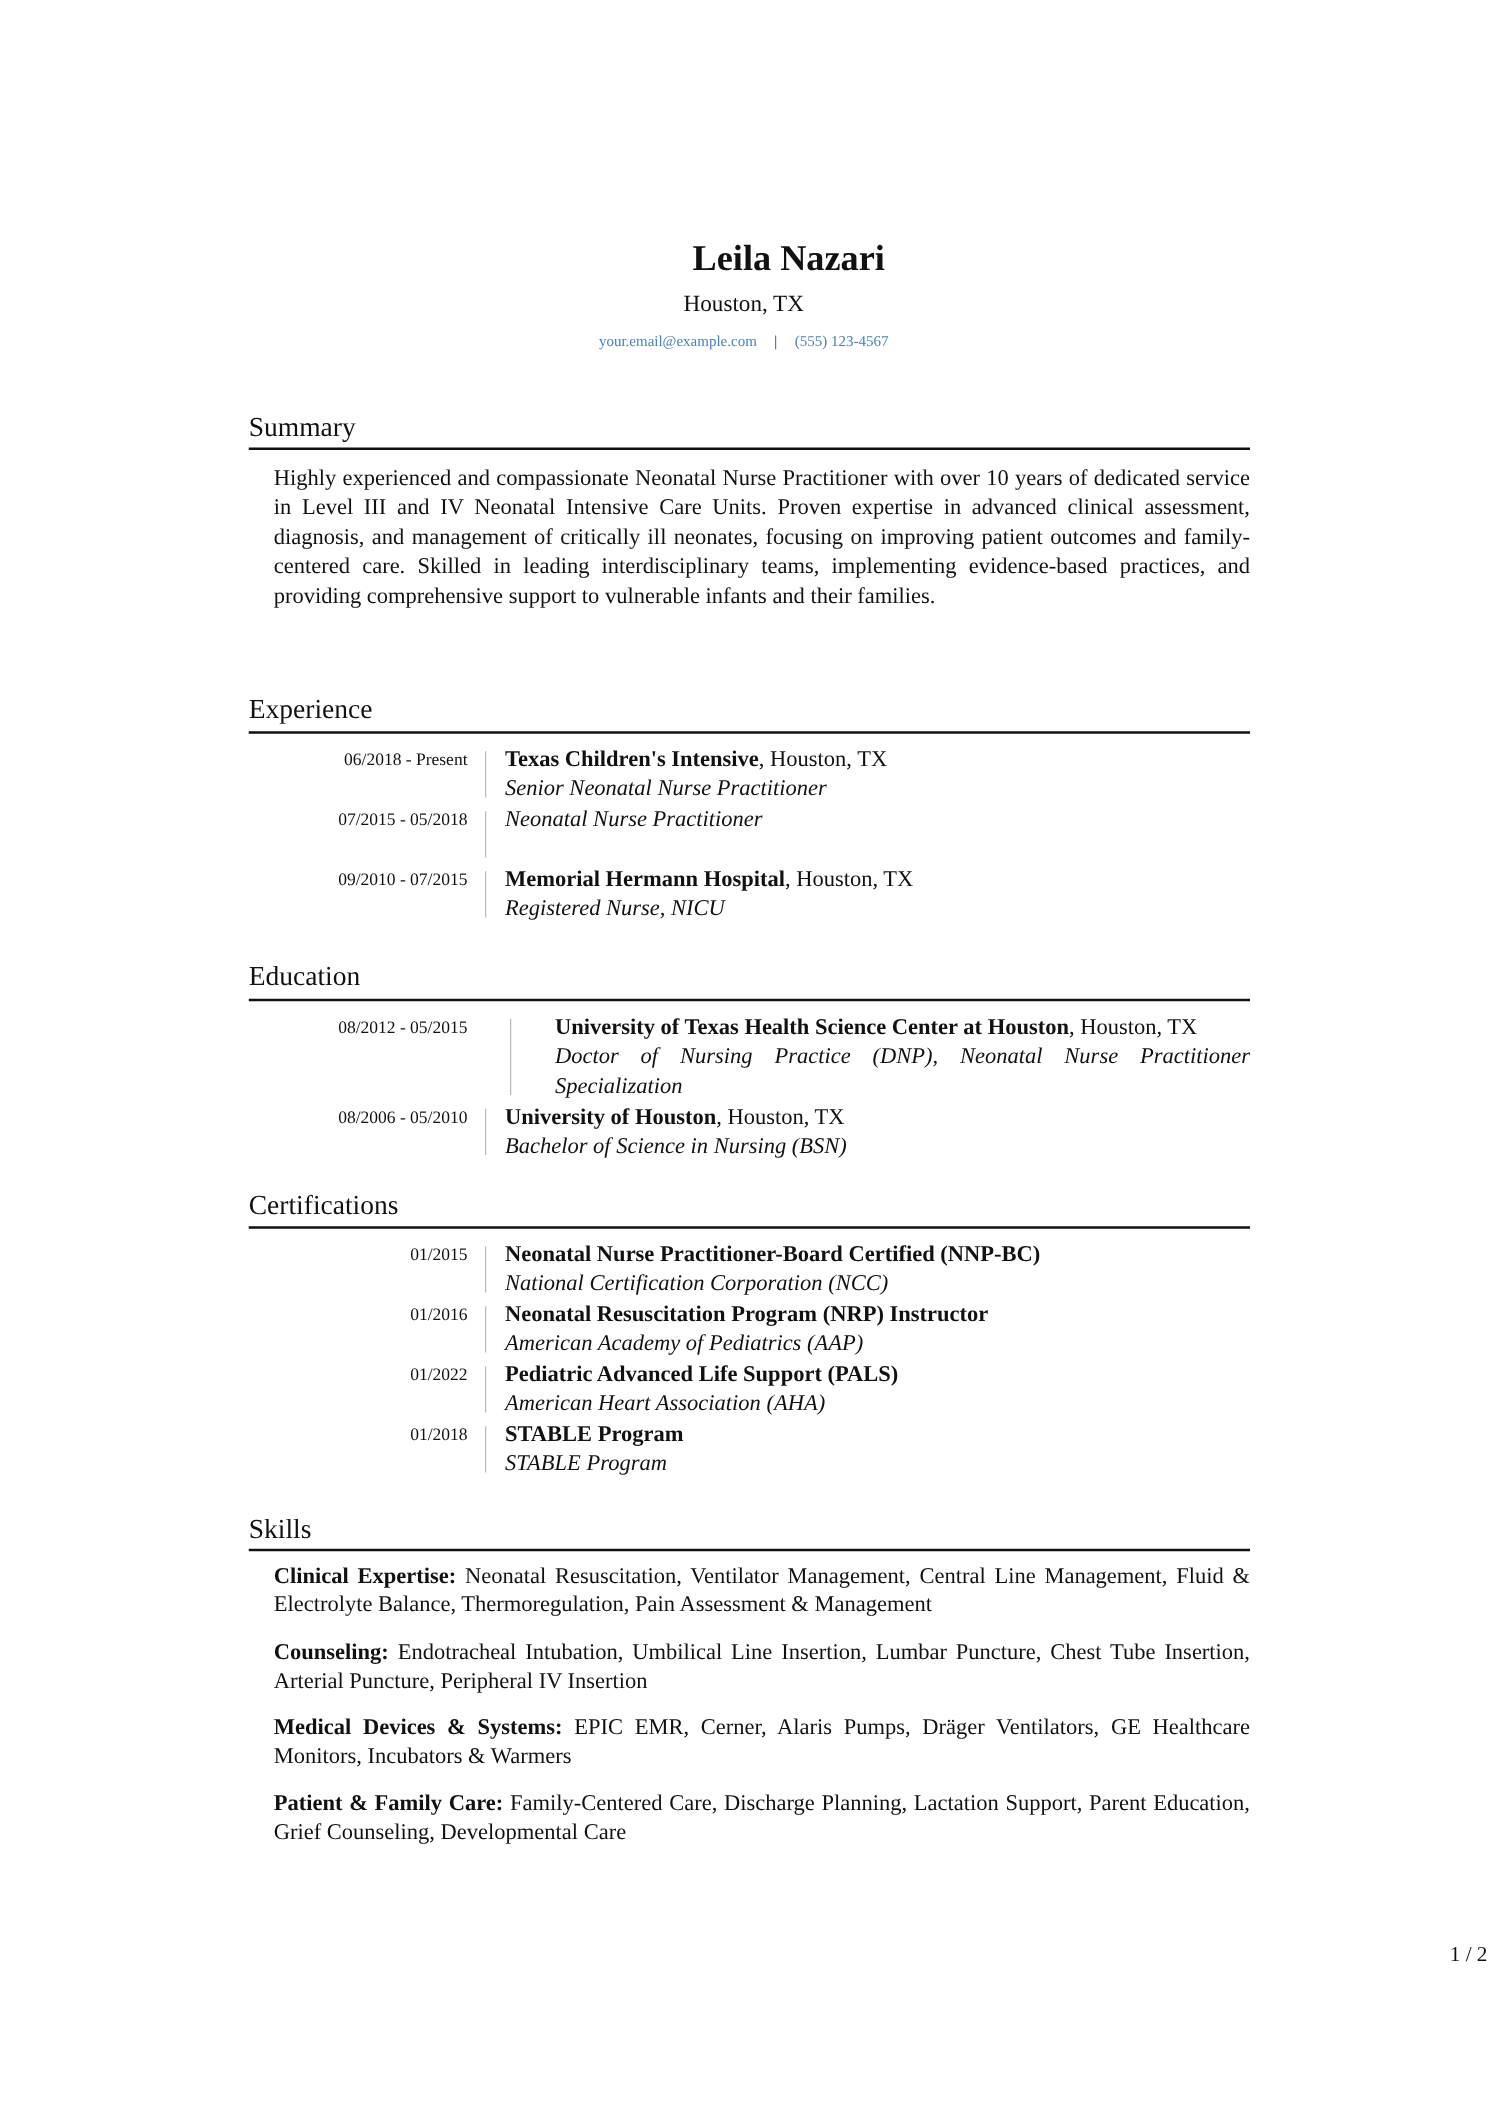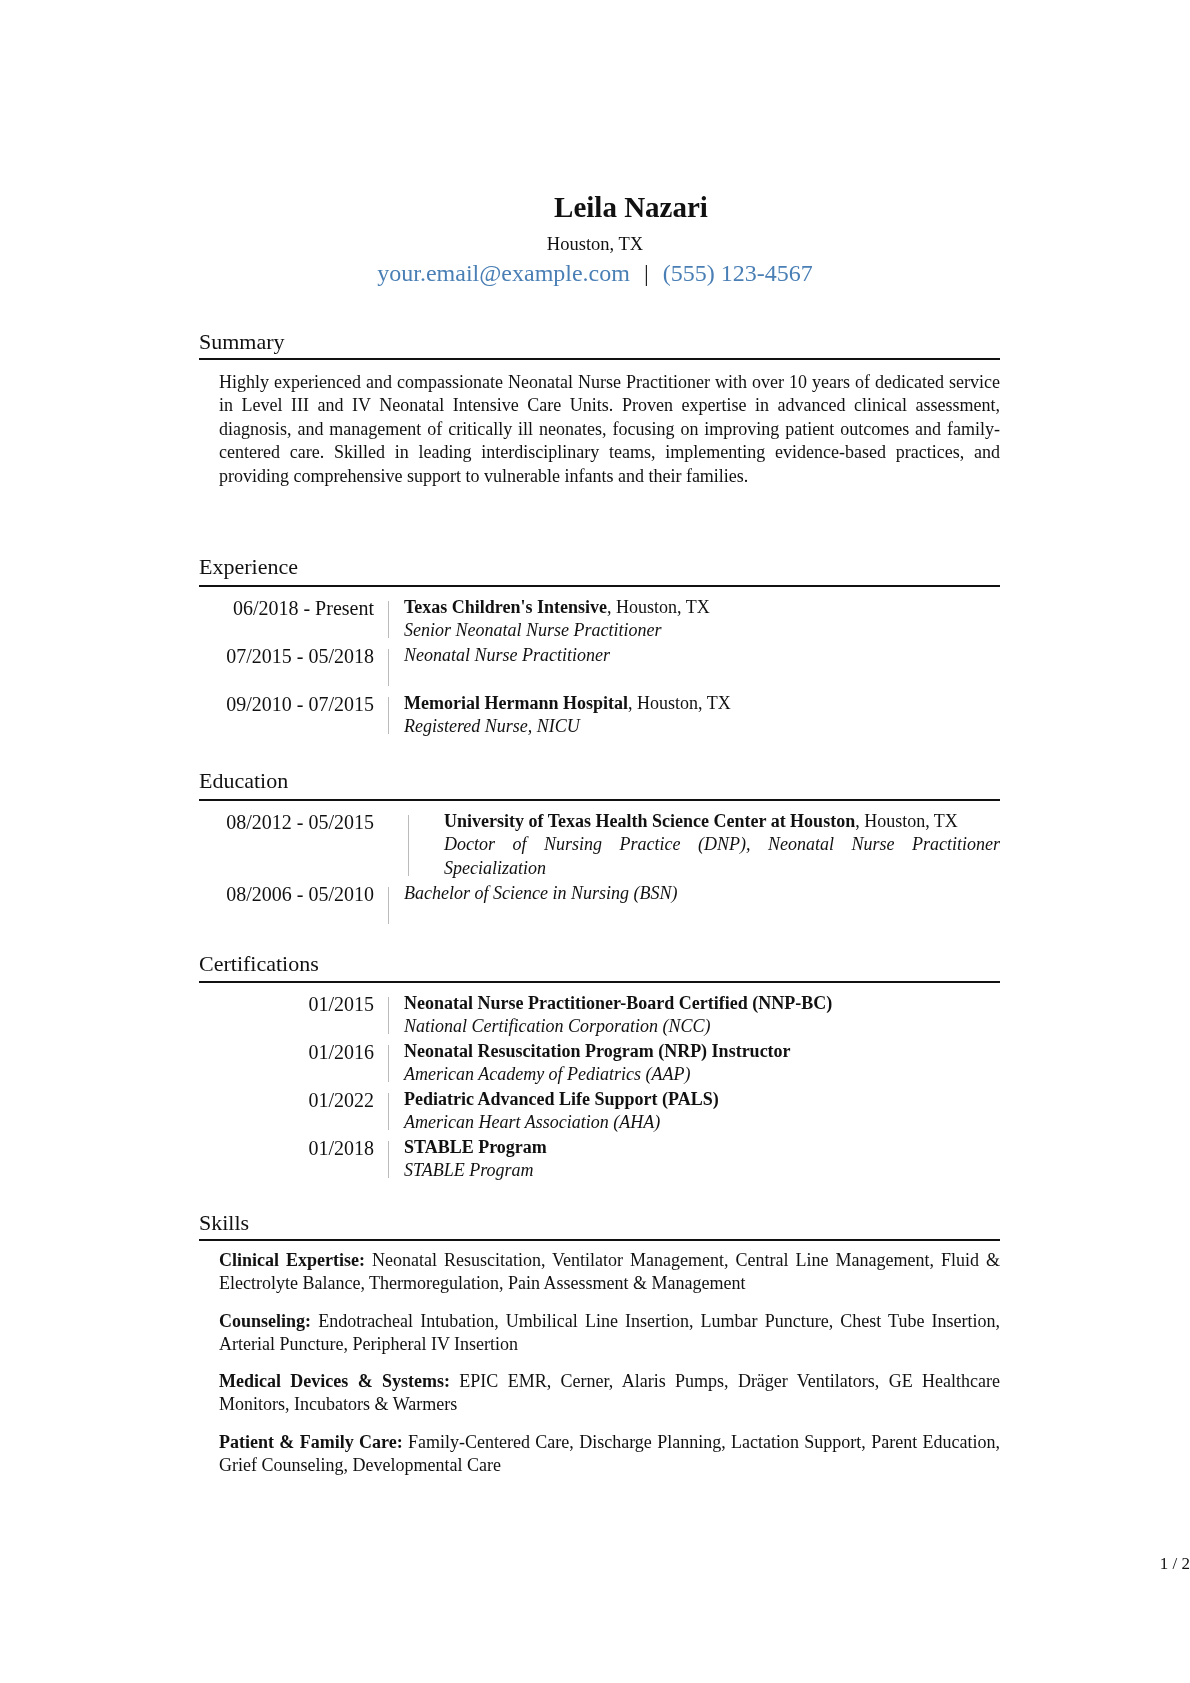--- a/index.html
+++ b/index.html
@@ -3,34 +3,34 @@
 <meta charset="utf-8">
 <style>
   html, body { margin: 0; padding: 0; background: #ffffff; }
   body { width: 1190px; height: 1683px; position: relative; overflow: hidden;
          font-family: "Liberation Serif", "DejaVu Serif", serif; color: #111; }
   .page { position: absolute; left: 0; top: 0; width: 1190px; height: 1683px; }
 
   .header { position: absolute; left: 0; width: 1190px; text-align: center; }
   .name { top: 189px; font-size: 29px; font-weight: bold; line-height: 36px; margin-left: 36px; }
   .location { top: 232px; font-size: 18.5px; line-height: 24px; }
-  .contact { top: 261px; font-size: 24px; line-height: 24px; color: #4a7fb5; font-family: Liberation Serif, serif; }
+  .contact { top: 261px; font-size: 12px; line-height: 24px; color: #4a7fb5; font-family: Liberation Serif, serif; }
   .contact .sep { color: #222; margin: 0 14px; }
   .contact a { color: #4a7fb5; text-decoration: none; }
 
   .section-title { position: absolute; left: 199px; font-size: 22px; line-height: 28px; }
   .rule { position: absolute; left: 199px; width: 801px; height: 2px; background: #111; }
 
   .summary { position: absolute; left: 219px; width: 781px; top: 371px;
              font-size: 18px; line-height: 23.4px; text-align: justify; }
 
   .entries { position: absolute; left: 199px; width: 801px; }
   .entry { position: relative; display: flex; height: 48px; }
   .entry.tall { height: 72px; gap: 20px; }
-  .date { width: 175px; text-align: right; font-size: 20px; line-height: 23.4px; padding-top: 1px; }
+  .date { width: 175px; text-align: right; font-size: 14px; line-height: 23.4px; padding-top: 1px; }
   .divider { width: 1px; background: #bbb; margin: 5px 15px 6px 14px; }
   .body { flex: 1; font-size: 18px; line-height: 23.4px; }
   .body .org { font-weight: bold; }
   .body .role { font-style: italic; }
   .body .role.just { text-align: justify; text-align-last: left; }
 
   .skills { position: absolute; left: 219px; width: 781px; top: 1249px; }
   .skill { font-size: 18px; line-height: 23.4px; text-align: justify; margin-bottom: 13.7px; }
   .skill .k { font-weight: bold; }
 
@@ -88,20 +88,21 @@
       <div class="divider"></div>
       <div class="body">
         <div><span class="org">University of Texas Health Science Center at Houston</span><span>, Houston, TX</span></div>
         <div class="role just">Doctor of Nursing Practice (DNP), Neonatal Nurse Practitioner Specialization</div>
       </div>
     </div>
     <div class="entry">
       <div class="date">08/2006 - 05/2010</div>
       <div class="divider"></div>
       <div class="body">
+        <div><span class="org">University of Houston</span><span>, Houston, TX</span></div>
         <div class="role">Bachelor of Science in Nursing (BSN)</div>
       </div>
     </div>
   </div>
 
   <div class="section-title" style="top:950px">Certifications</div>
   <div class="rule" style="top:981px"></div>
   <div class="entries" style="top:992px">
     <div class="entry">
       <div class="date">01/2015</div>

